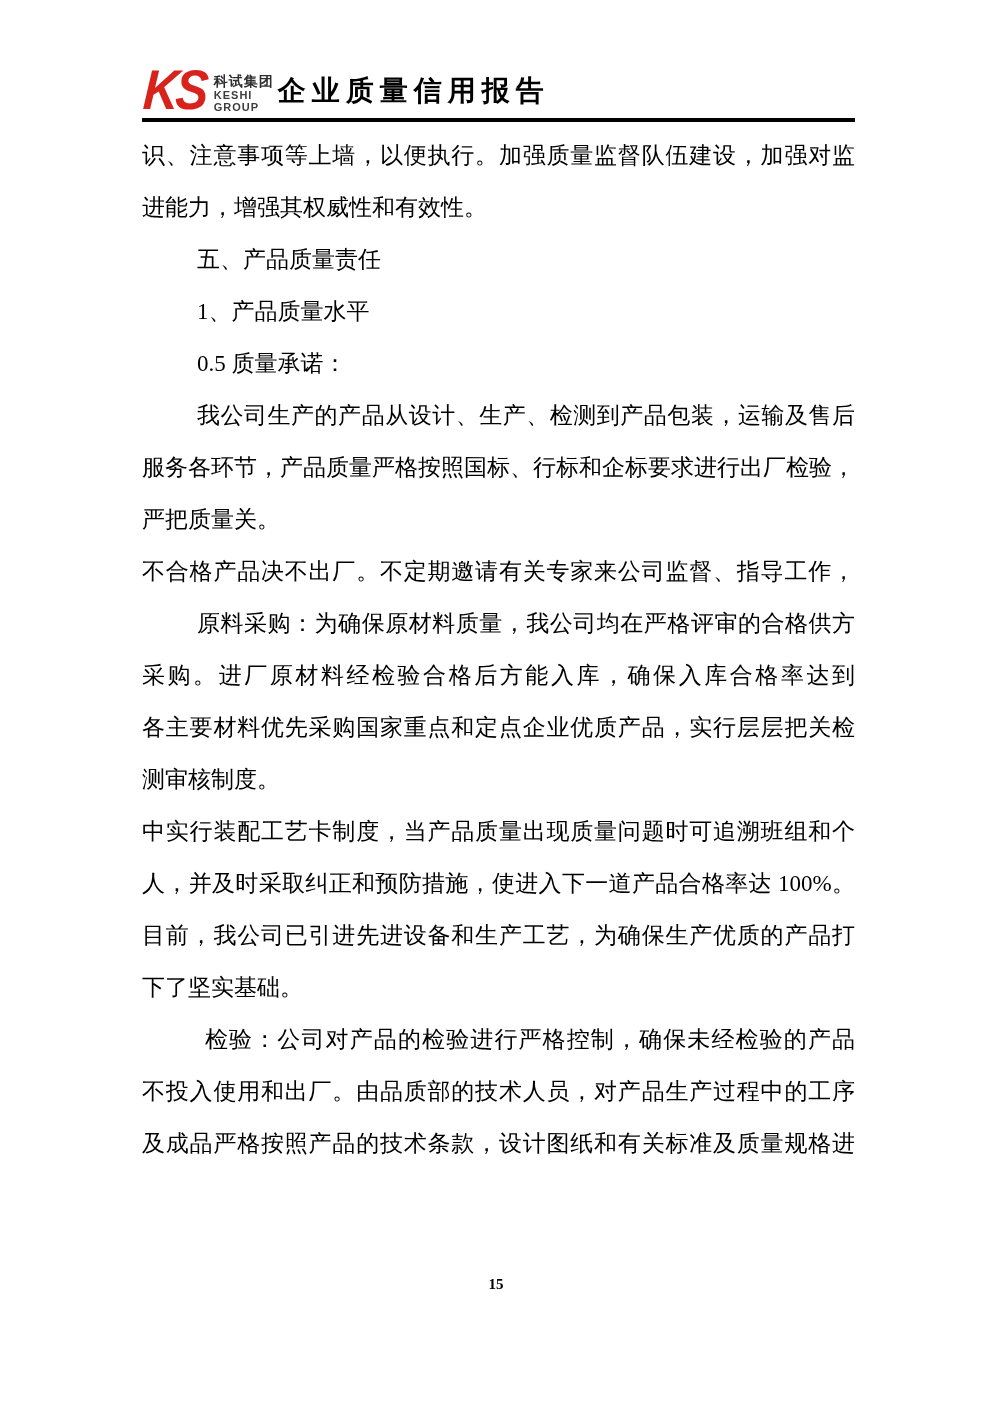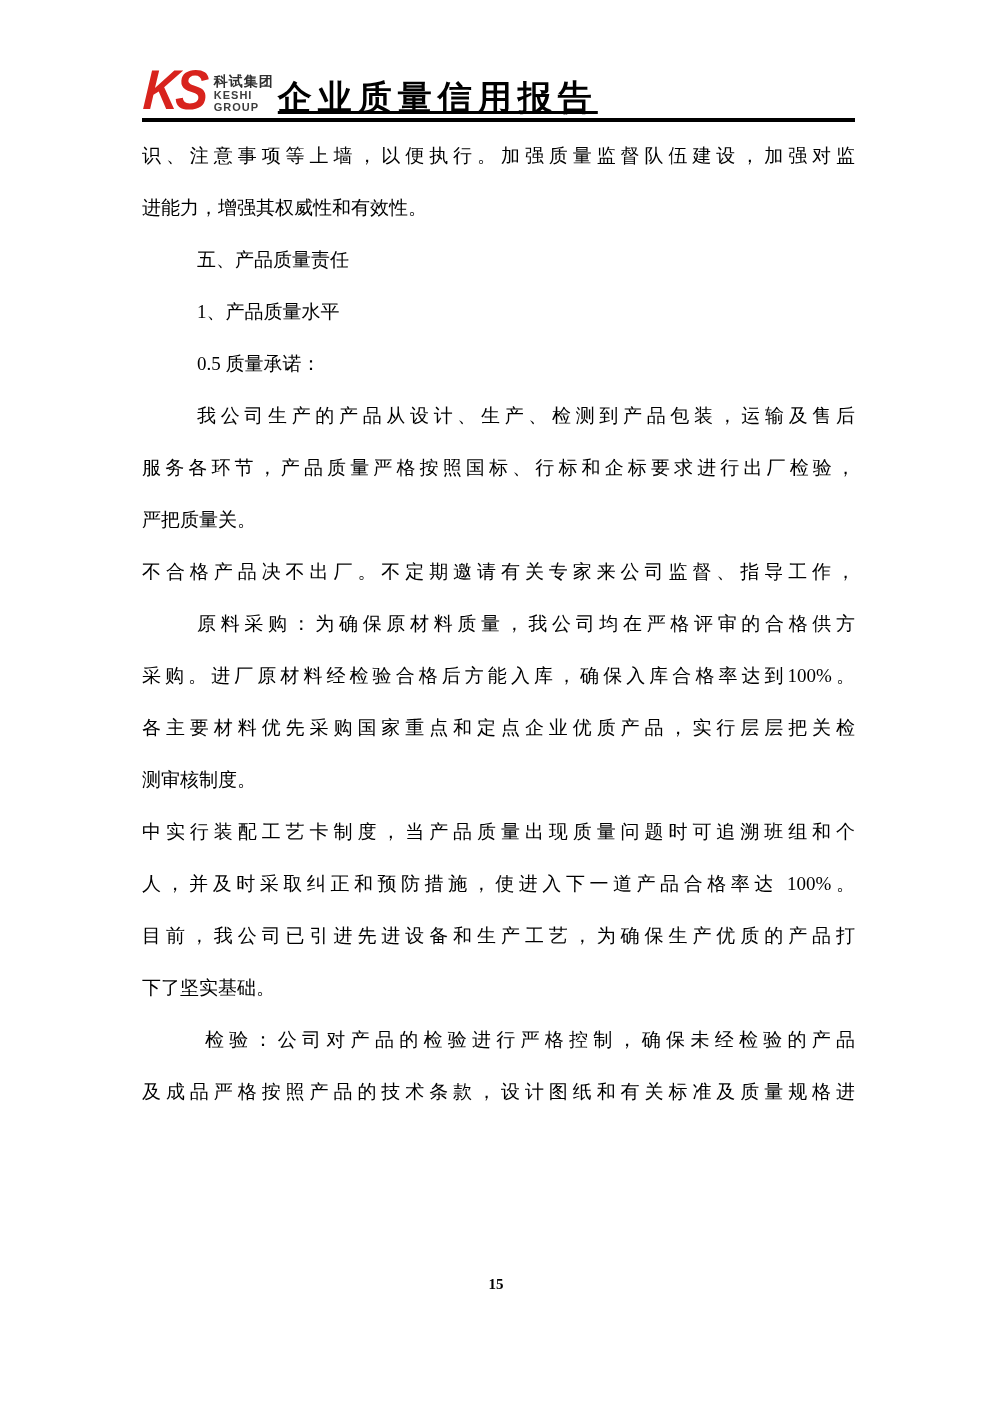--- a/index.html
+++ b/index.html
@@ -55,37 +55,36 @@
   }
   .logo-text .en {
     font-size: 11px;
     font-weight: 700;
     letter-spacing: 1px;
     line-height: 12px;
     color: #3c3c3c;
   }
   .doc-title {
     margin-left: 4px;
-    margin-bottom: 2px;
-    font-size: 34px;
+    margin-bottom: 9px;
+    font-size: 28px;
     font-weight: 600;
     letter-spacing: 6px;
     line-height: 36px;
     white-space: nowrap;
-    text-decoration: underline;
   }
   
   .body-text {
     position: absolute;
     left: 142px;
     top: 130px;
     width: 713px;
   }
   .line {
-    font-size: 19px;
+    font-size: 23px;
     height: 52px;
     line-height: 52px;
     white-space: nowrap;
     text-align: left;
   }
   .line.fill {
     white-space: normal;
     text-align: justify;
     text-align-last: justify;
     overflow: hidden;
@@ -131,18 +130,19 @@
       <div class="line fill" style="text-indent: 0px;">不合格产品决不出厂。不定期邀请有关专家来公司监督、指导工作，</div>
       <div class="line fill" style="text-indent: 55px;">原料采购：为确保原材料质量，我公司均在严格评审的合格供方</div>
       <div class="line fill" style="text-indent: 0px;">采购。进厂原材料经检验合格后方能入库，确保入库合格率达到100%。</div>
       <div class="line fill" style="text-indent: 0px;">各主要材料优先采购国家重点和定点企业优质产品，实行层层把关检</div>
       <div class="line" style="text-indent: 0px;">测审核制度。</div>
       <div class="line fill" style="text-indent: 0px;">中实行装配工艺卡制度，当产品质量出现质量问题时可追溯班组和个</div>
       <div class="line fill" style="text-indent: 0px;">人，并及时采取纠正和预防措施，使进入下一道产品合格率达 100%。</div>
       <div class="line fill" style="text-indent: 0px;">目前，我公司已引进先进设备和生产工艺，为确保生产优质的产品打</div>
       <div class="line" style="text-indent: 0px;">下了坚实基础。</div>
       <div class="line fill" style="text-indent: 63px;">检验：公司对产品的检验进行严格控制，确保未经检验的产品</div>
+      <div class="line fill" style="text-indent: 0px;">不投入使用和出厂。由品质部的技术人员，对产品生产过程中的工序</div>
       <div class="line fill" style="text-indent: 0px;">及成品严格按照产品的技术条款，设计图纸和有关标准及质量规格进</div>
     </div>
 
   <div class="page-number">15</div>
 
 </div>
 
 </body></html>

